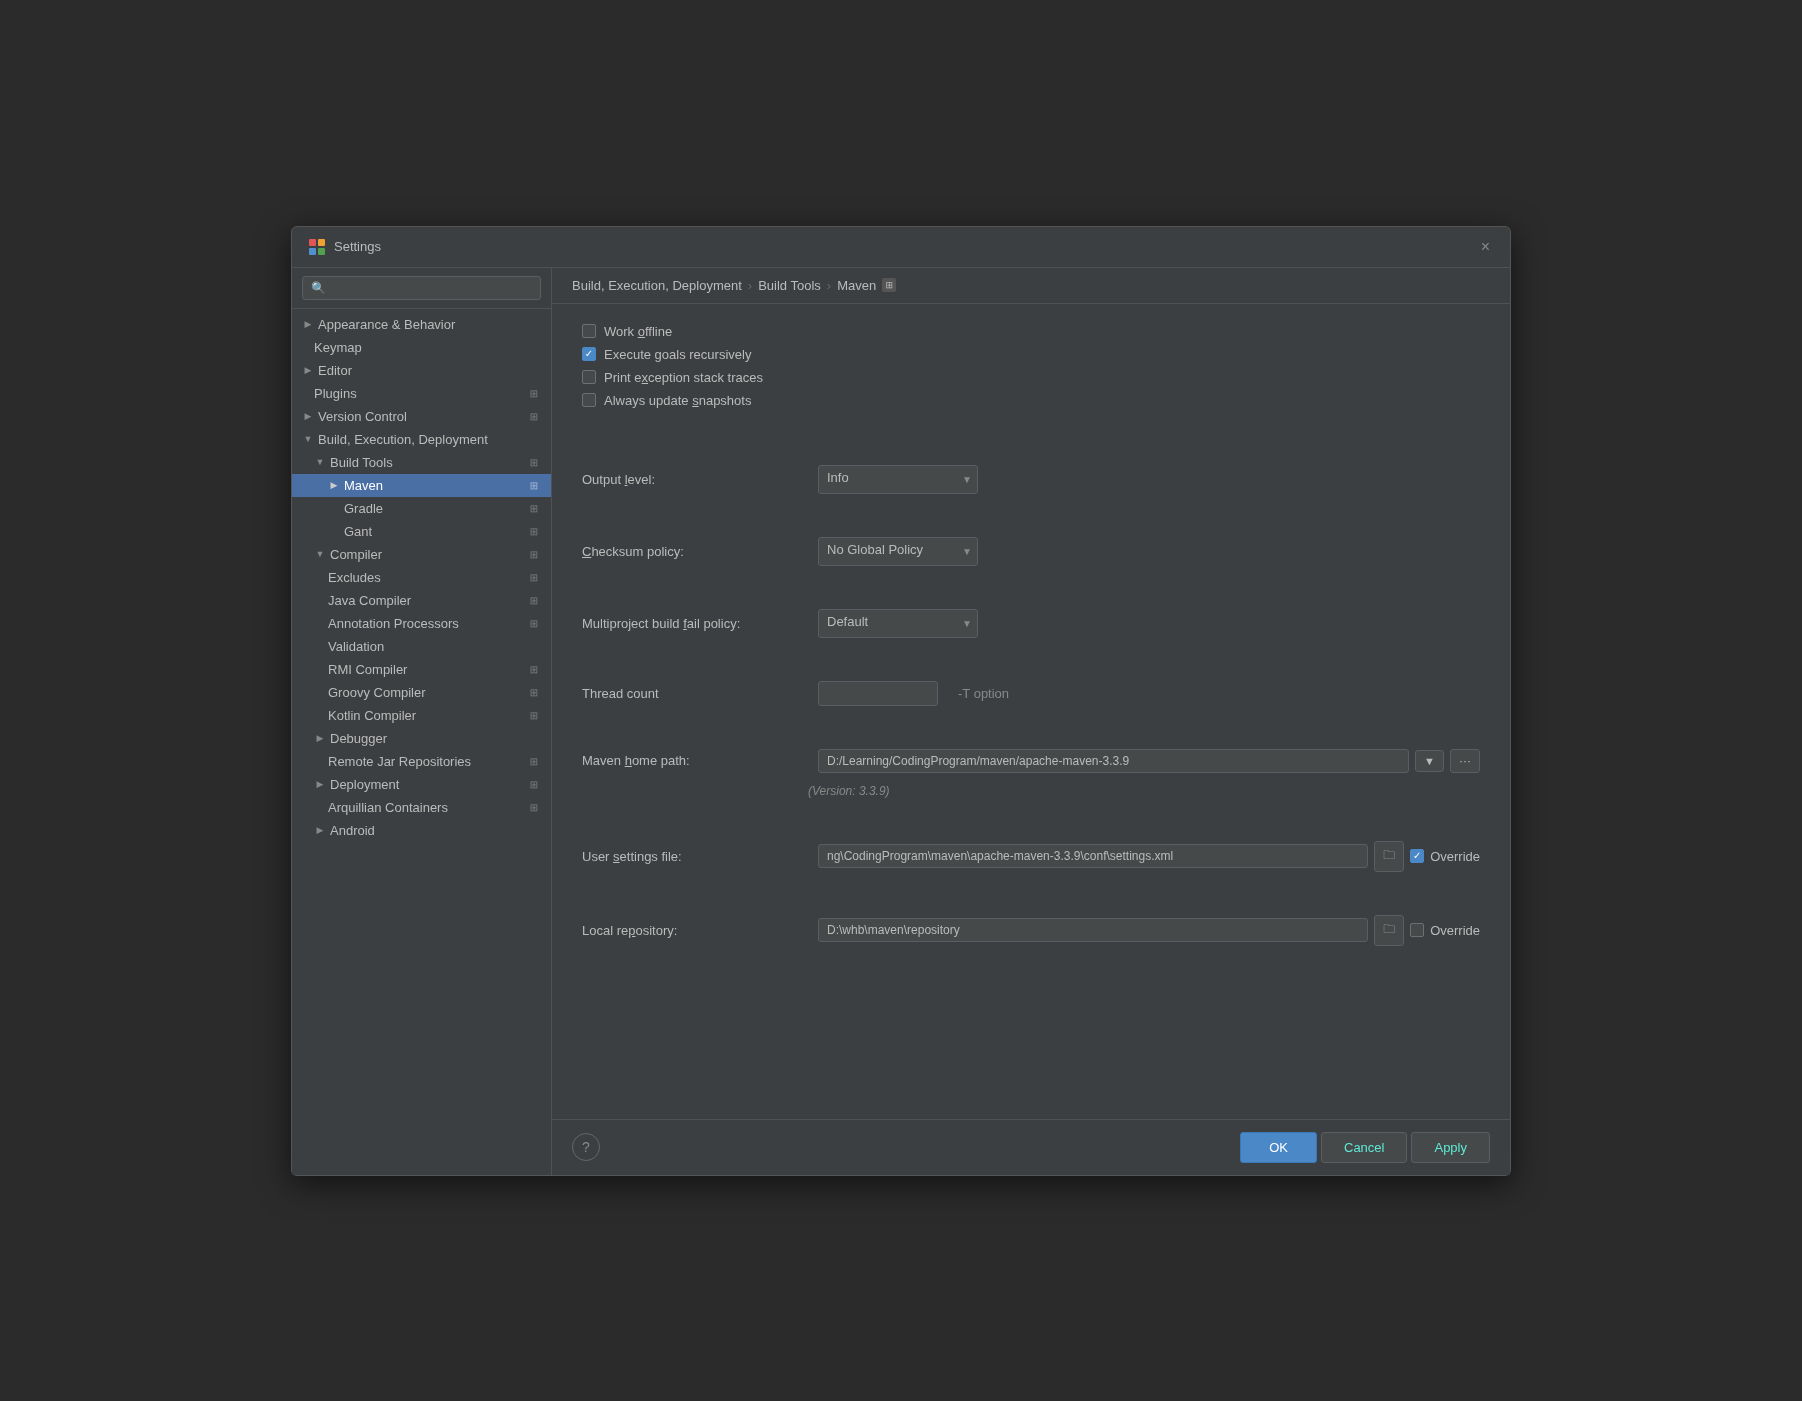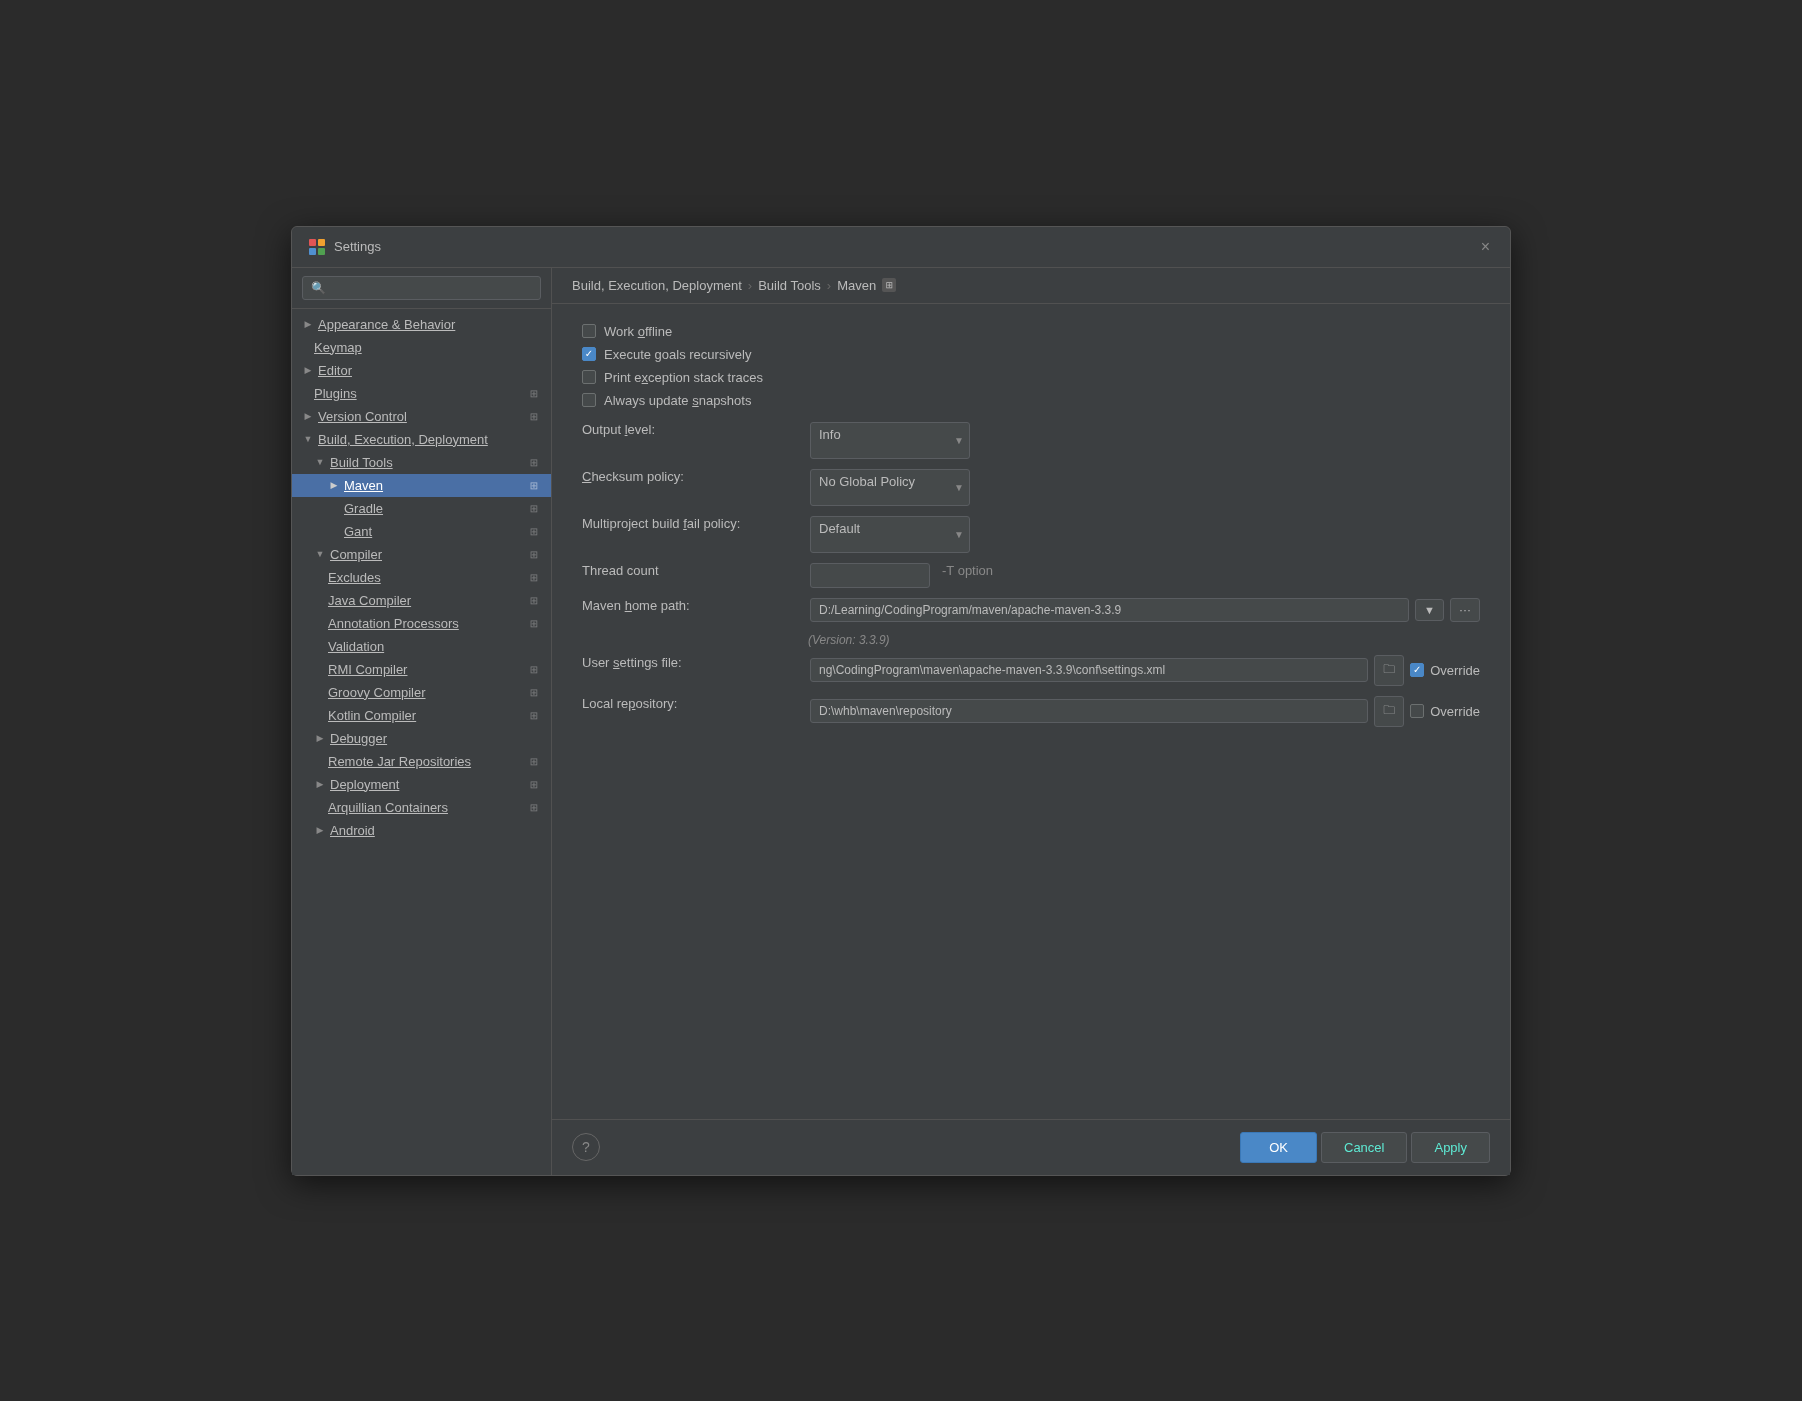--- a/index.html
+++ b/index.html
@@ -101,21 +101,21 @@
       width: 12px;
       height: 12px;
       display: inline-flex;
       align-items: center;
       justify-content: center;
       font-size: 9px;
       color: #888;
       flex-shrink: 0;
     }
     .nav-item.selected .chevron { color: #ccc; }
-    .nav-item .nav-label { flex: 1; text-decoration: underline; }
+    .nav-item .nav-label { flex: 1; }
     .nav-item .nav-icon-right {
       width: 14px;
       height: 14px;
       opacity: 0.5;
       font-size: 10px;
       display: flex;
       align-items: center;
       justify-content: center;
     }
     .indent-1 { padding-left: 22px; }
@@ -150,22 +150,24 @@
       font-size: 9px;
     }
     .content-area {
       flex: 1;
       padding: 20px 30px;
       overflow-y: auto;
     }
     
     .form-row {
       display: flex;
+      align-items: center;
       margin-bottom: 10px;
-      gap: 8px;
+      gap: 16px;
+      margin-top: 43px;
     }
     .checkbox-row {
       display: flex;
       align-items: center;
       gap: 8px;
       margin-bottom: 8px;
     }
     .cb {
       width: 14px;
       height: 14px;
@@ -199,21 +201,21 @@
     .select-wrap {
       position: relative;
       display: inline-flex;
       align-items: center;
     }
     .form-select {
       background: #45494a;
       border: 1px solid #5a5d61;
       border-radius: 3px;
       color: #bbbbbb;
-      padding: 4px 28px 16px 8px;
+      padding: 4px 28px 8px 8px;
       font-size: 13px;
       outline: none;
       appearance: none;
       cursor: pointer;
       min-width: 160px;
     }
     .select-arrow {
       position: absolute;
       right: 6px;
       top: 50%;

